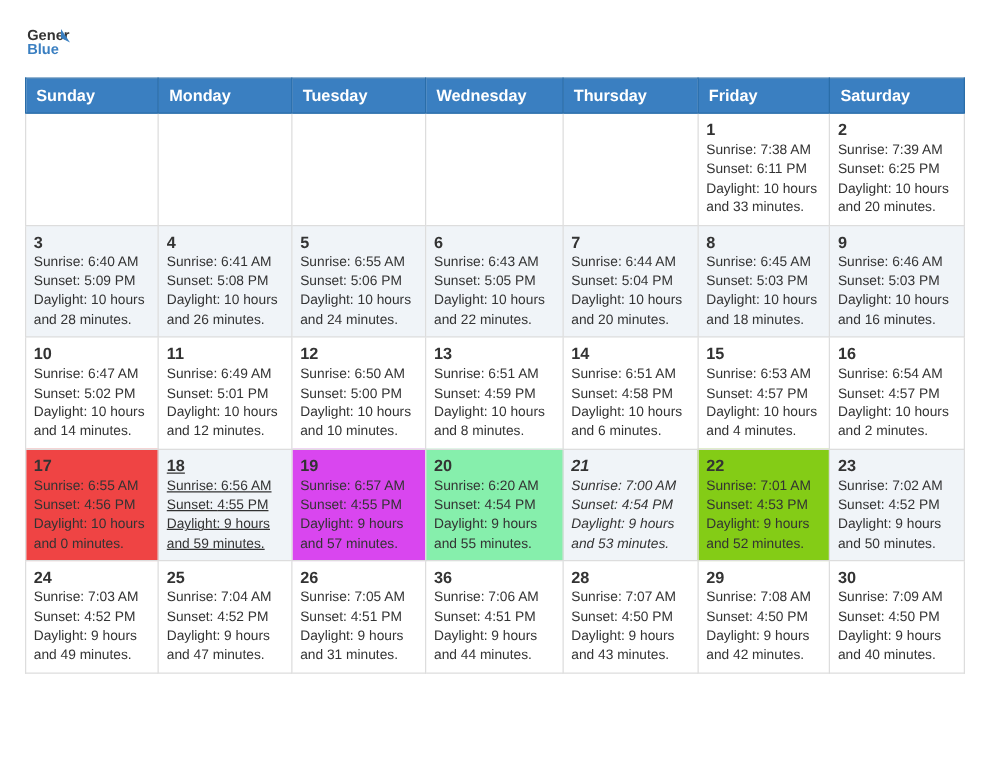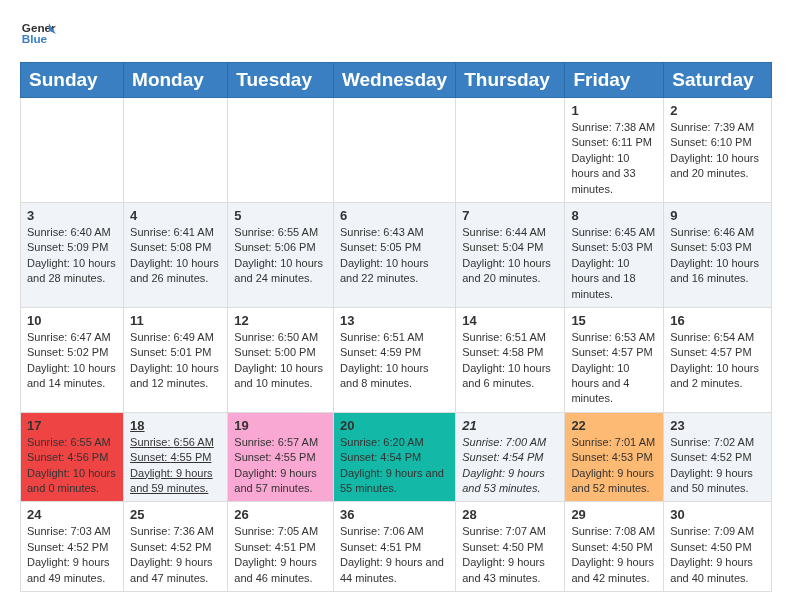--- a/index.html
+++ b/index.html
@@ -5,21 +5,21 @@
     * { box-sizing: border-box; margin: 0; padding: 0; }
     body { font-family: Arial, sans-serif; background: #fff; width: 792px; min-height: 612px; }
     .page { width: 792px; padding: 16px 20px; }
     .header { display: flex; justify-content: space-between; align-items: flex-start; margin-bottom: 10px; }
     .logo { display: flex; align-items: center; }
     .logo-icon { width: 36px; height: 36px; margin-right: 4px; }
     .title-block { text-align: right; }
     .month-title { font-size: 36px; color: #333; font-weight: 300; }
     .location { font-size: 15px; color: #555; margin-top: 2px; }
     .calendar { width: 100%; border-collapse: collapse; }
-    .calendar th { background: #3a7fc1; color: #fff; font-size: 19px; padding: 6px 8px; text-align: left; border: 1px solid #2a6da8; }
+    .calendar th { background: #3a7fc1; color: #fff; font-size: 13px; padding: 6px 8px; text-align: left; border: 1px solid #2a6da8; }
     .calendar td { border: 1px solid #ddd; vertical-align: top; padding: 5px 6px; width: 113px; min-height: 80px; font-size: 11px; color: #333; background: #fff; }
     .calendar tr:nth-child(even) td { background: #f5f8fc; }
     .day-num { font-weight: bold; font-size: 13px; margin-bottom: 2px; display: block; }
     .day-info { font-size: 11px; line-height: 1.4; color: #333; }
     .empty-cell { background: #fff !important; }
   </style>
 </head>
 <body>
 
 <div class="page">
@@ -61,21 +61,21 @@
 <div class="day-info">
   <span>Sunrise: </span><span>7:38 AM</span><br>
   <span>Sunset: </span><span>6:11 PM</span><br>
   <span>Daylight: 10 hours and 33 minutes.</span>
 </div>
           </td>
           <td>
             <span class="day-num">2</span>
 <div class="day-info">
   <span>Sunrise: </span><span>7:39 AM</span><br>
-  <span>Sunset: </span><span>6:10 PM</span><br>
+  <span>Sunset: </span><span>6:25 PM</span><br>
   <span>Daylight: 10 hours and 20 minutes.</span>
 </div>
           </td>
         </tr>
         <tr>
           <td style="background: rgb(240, 244, 248);">
             <span class="day-num">3</span>
 <div class="day-info">
   <span>Sunrise: </span><span>6:40 AM</span><br>
   <span>Sunset: </span><span>5:09 PM</span><br>
@@ -199,45 +199,45 @@
 </div>
           </td>
           <td style="background: rgb(240, 244, 248); text-decoration: underline;">
             <span class="day-num">18</span>
 <div class="day-info">
   <span>Sunrise: </span><span>6:56 AM</span><br>
   <span>Sunset: </span><span>4:55 PM</span><br>
   <span>Daylight: 9 hours and 59 minutes.</span>
 </div>
           </td>
-          <td style="background: #f9a8d4; margin-top: 32px;">
+          <td style="background: #d946ef; margin-top: 32px;">
             <span class="day-num">19</span>
 <div class="day-info">
   <span>Sunrise: </span><span>6:57 AM</span><br>
   <span>Sunset: </span><span>4:55 PM</span><br>
   <span>Daylight: 9 hours and 57 minutes.</span>
 </div>
           </td>
-          <td style="background: #14b8a6;">
+          <td style="background: #86efac;">
             <span class="day-num">20</span>
 <div class="day-info">
   <span>Sunrise: </span><span>6:20 AM</span><br>
   <span>Sunset: </span><span>4:54 PM</span><br>
   <span>Daylight: 9 hours and 55 minutes.</span>
 </div>
           </td>
           <td style="background: rgb(240, 244, 248); font-style: italic;">
             <span class="day-num">21</span>
 <div class="day-info">
   <span>Sunrise: </span><span>7:00 AM</span><br>
   <span>Sunset: </span><span>4:54 PM</span><br>
   <span>Daylight: 9 hours and 53 minutes.</span>
 </div>
           </td>
-          <td style="background: #fdba74;">
+          <td style="background: #84cc16;">
             <span class="day-num">22</span>
 <div class="day-info">
   <span>Sunrise: </span><span>7:01 AM</span><br>
   <span>Sunset: </span><span>4:53 PM</span><br>
   <span>Daylight: 9 hours and 52 minutes.</span>
 </div>
           </td>
           <td style="background: rgb(240, 244, 248);">
             <span class="day-num">23</span>
 <div class="day-info">
@@ -252,31 +252,31 @@
             <span class="day-num">24</span>
 <div class="day-info">
   <span>Sunrise: </span><span>7:03 AM</span><br>
   <span>Sunset: </span><span>4:52 PM</span><br>
   <span>Daylight: 9 hours and 49 minutes.</span>
 </div>
           </td>
           <td>
             <span class="day-num">25</span>
 <div class="day-info">
-  <span>Sunrise: </span><span>7:36 AM</span><br>
+  <span>Sunrise: </span><span>7:04 AM</span><br>
   <span>Sunset: </span><span>4:52 PM</span><br>
   <span>Daylight: 9 hours and 47 minutes.</span>
 </div>
           </td>
           <td>
             <span class="day-num">26</span>
 <div class="day-info">
   <span>Sunrise: </span><span>7:05 AM</span><br>
   <span>Sunset: </span><span>4:51 PM</span><br>
-  <span>Daylight: 9 hours and 46 minutes.</span>
+  <span>Daylight: 9 hours and 31 minutes.</span>
 </div>
           </td>
           <td>
             <span class="day-num">36</span>
 <div class="day-info">
   <span>Sunrise: </span><span>7:06 AM</span><br>
   <span>Sunset: </span><span>4:51 PM</span><br>
   <span>Daylight: 9 hours and 44 minutes.</span>
 </div>
           </td>

